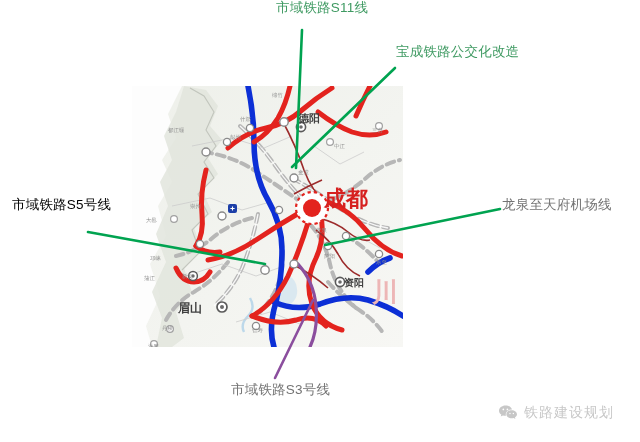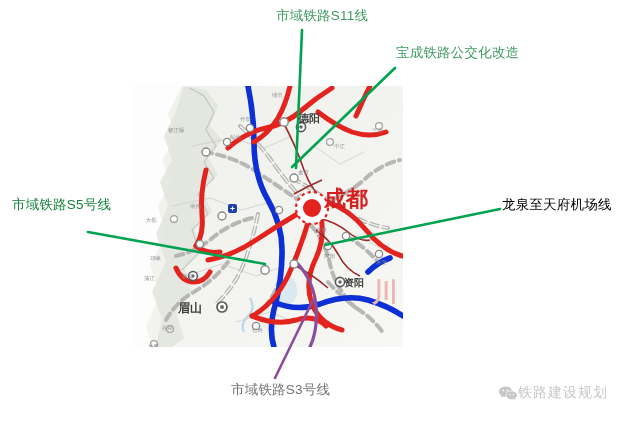--- a/index.html
+++ b/index.html
@@ -49,35 +49,35 @@
     position: absolute;
     white-space: nowrap;
     font-size: 13.5px;
     line-height: 1.25;
     letter-spacing: 0.2px;
     font-family: "Liberation Sans", "DejaVu Sans", sans-serif;
   }
   .anno-green { color: #3f9a62; }
   .anno-purple { color: #9a5fae; }
 
-  #label-s11  { left: 276px; top: 8px;  }
+  #label-s11  { left: 276px; top: 0;  }
   #label-baocheng { left: 396px; top: 45px; }
   #label-s5   { left: 12px;  top: 197px; }
   #label-longquan { left: 502px; top: 197px; }
   #label-s3   { left: 231px; top: 382px; text-align:center; }
   #label-s3 .sub { display:block; margin-top: 8px; text-align:center; }
 
   
   #watermark {
     position: absolute;
     left: 498px;
-    top: 384px;
+    top: 404px;
     display: flex;
-    align-items: flex-end;
-    gap: 0;
+    align-items: flex-start;
+    gap: 6px;
     opacity: 0.55;
   }
   #watermark .wm-text {
     font-size: 14px;
     color: #9a9a9a;
     letter-spacing: 1px;
     font-family: "Liberation Sans", "DejaVu Sans", sans-serif;
   }
   #watermark .wm-icon { width: 20px; height: 17px; display:block; }
 </style>
@@ -245,25 +245,25 @@
   <svg id="annotation-layer" viewBox="0 0 640 442" xmlns="http://www.w3.org/2000/svg">
     <line id="leader-s11" stroke="#00a350" stroke-width="2.6" stroke-linecap="round" x1="302" y1="30" x2="296" y2="168"></line>
     <line id="leader-baocheng" stroke="#00a350" stroke-width="2.6" stroke-linecap="round" x1="395" y1="68" x2="292" y2="167"></line>
     <line id="leader-s5" stroke="#00a350" stroke-width="2.6" stroke-linecap="round" x1="88" y1="232" x2="265" y2="264"></line>
     <line id="leader-longquan" stroke="#00a350" stroke-width="2.6" stroke-linecap="round" x1="500" y1="209" x2="325" y2="245"></line>
     <line id="leader-s3" stroke="#8b4e9e" stroke-width="2.6" stroke-linecap="round" x1="275" y1="378" x2="313" y2="300"></line>
   </svg>
 
   <div class="anno-label anno-green" id="label-s11" style="color: rgb(63, 154, 98);">市域铁路S11线</div>
 
-  <div class="anno-label anno-green" id="label-baocheng" style="color: rgb(63, 154, 98);">宝成铁路公交化改造</div>
-
-  <div class="anno-label anno-green" id="label-s5" style="color: #15803d;">市域铁路S5号线</div>
-
-  <div class="anno-label anno-green" id="label-longquan" style="color: #000000;">龙泉至天府机场线</div>
+  <div class="anno-label anno-green" id="label-baocheng" style="color: rgb(63, 154, 98); font-family: Liberation Mono, monospace;">宝成铁路公交化改造</div>
+
+  <div class="anno-label anno-green" id="label-s5" style="color: #000000;">市域铁路S5号线</div>
+
+  <div class="anno-label anno-green" id="label-longquan" style="color: #737373;">龙泉至天府机场线</div>
 
   <div class="anno-label anno-purple" id="label-s3" style="color: #737373;">
     <span>市域铁路S3号线</span>
   </div>
 
   <div id="watermark">
     <svg class="wm-icon" viewBox="0 0 24 20">
       <path d="M9,1.6 C4.6,1.6 1.2,4.4 1.2,7.8 C1.2,9.7 2.3,11.4 4,12.5 L3.3,14.8 L5.9,13.5
                C6.9,13.8 7.9,13.9 9,13.9 C9.2,13.9 9.4,13.9 9.6,13.9 C9.4,13.3 9.3,12.7 9.3,12.1
                C9.3,8.9 12.4,6.4 16.2,6.4 C16.4,6.4 16.6,6.4 16.8,6.4 C16.1,3.6 12.9,1.6 9,1.6 Z" fill="#9a9a9a"></path>

